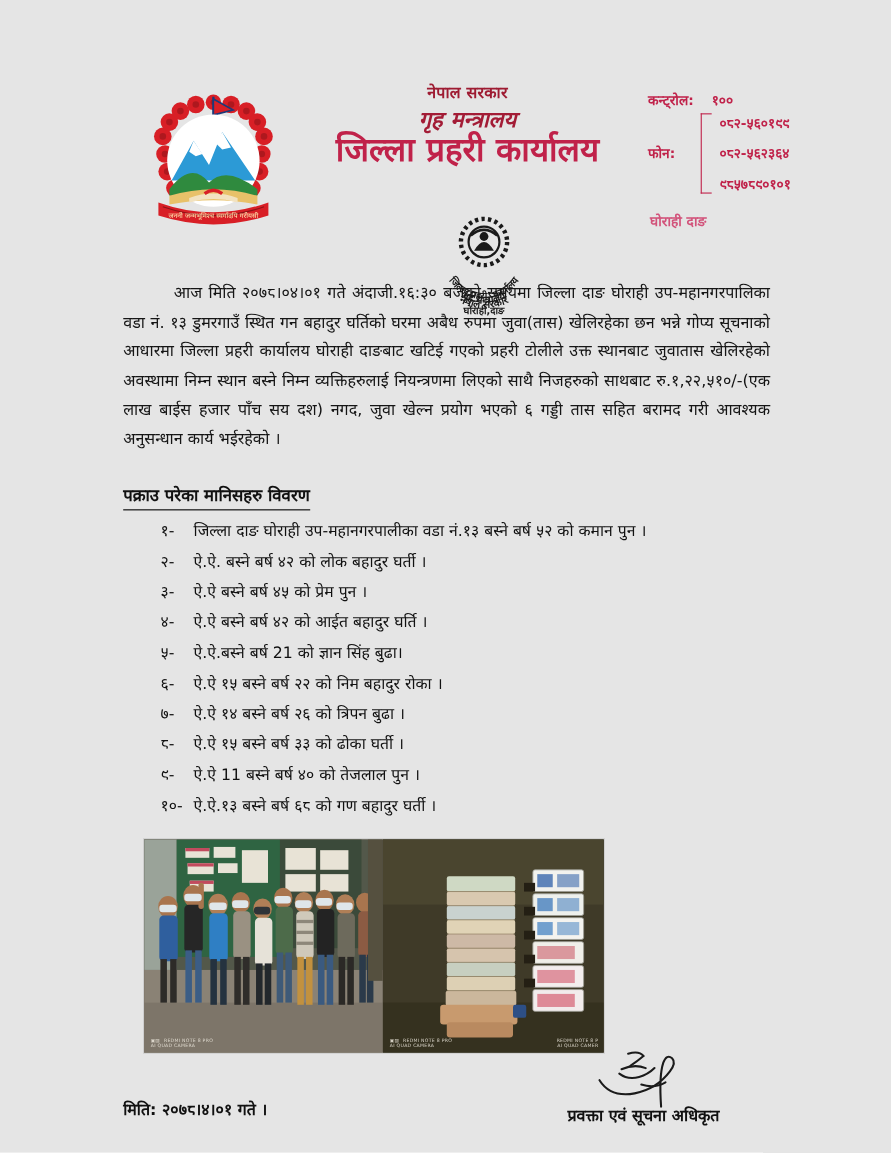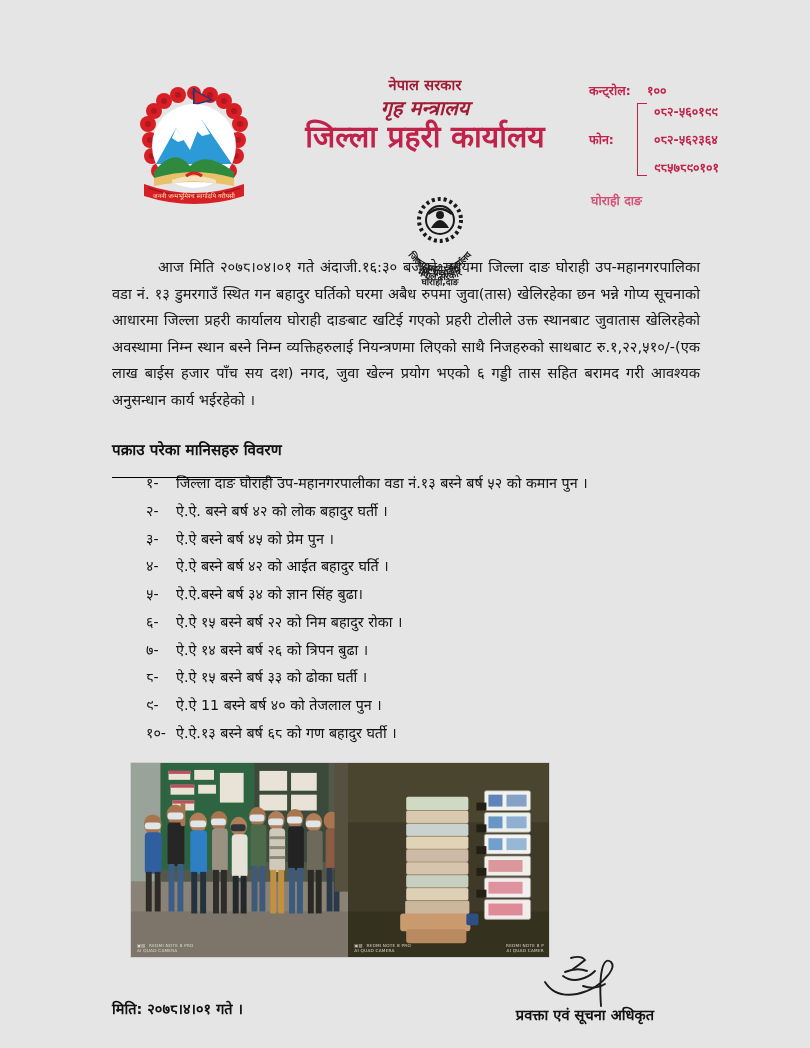--- a/index.html
+++ b/index.html
@@ -139,21 +139,21 @@
   }
   .body-text .indent { display: inline-block; width: 46px; }
 
   .section-head {
     margin: 26px 0 0 112px;
     font-size: 15.2px;
     font-weight: bold;
   }
   .section-head span {
     border-bottom: 1.5px solid #000;
-    padding-bottom: 18px;
+    padding-bottom: 4px;
   }
 
   .person-list {
     margin: 14px 0 0 0;
     padding: 0;
     list-style: none;
     font-size: 14.3px;
     line-height: 1.52;
   }
   .person-list li {
@@ -373,21 +373,21 @@
     <li>
       <span class="num">३-</span>
       <span class="who">ऐ.ऐ  बस्ने बर्ष ४५ को प्रेम पुन ।</span>
     </li>
     <li>
       <span class="num">४-</span>
       <span class="who">ऐ.ऐ बस्ने बर्ष ४२ को आईत बहादुर घर्ति ।</span>
     </li>
     <li>
       <span class="num">५-</span>
-      <span class="who">ऐ.ऐ.बस्ने बर्ष ३४ को ज्ञान सिंह बुढा।</span>
+      <span class="who">ऐ.ऐ.बस्ने बर्ष 21 को ज्ञान सिंह बुढा।</span>
     </li>
     <li>
       <span class="num">६-</span>
       <span class="who">ऐ.ऐ १५ बस्ने बर्ष २२ को निम बहादुर रोका ।</span>
     </li>
     <li>
       <span class="num">७-</span>
       <span class="who">ऐ.ऐ १४ बस्ने बर्ष २६ को त्रिपन बुढा ।</span>
     </li>
     <li>

